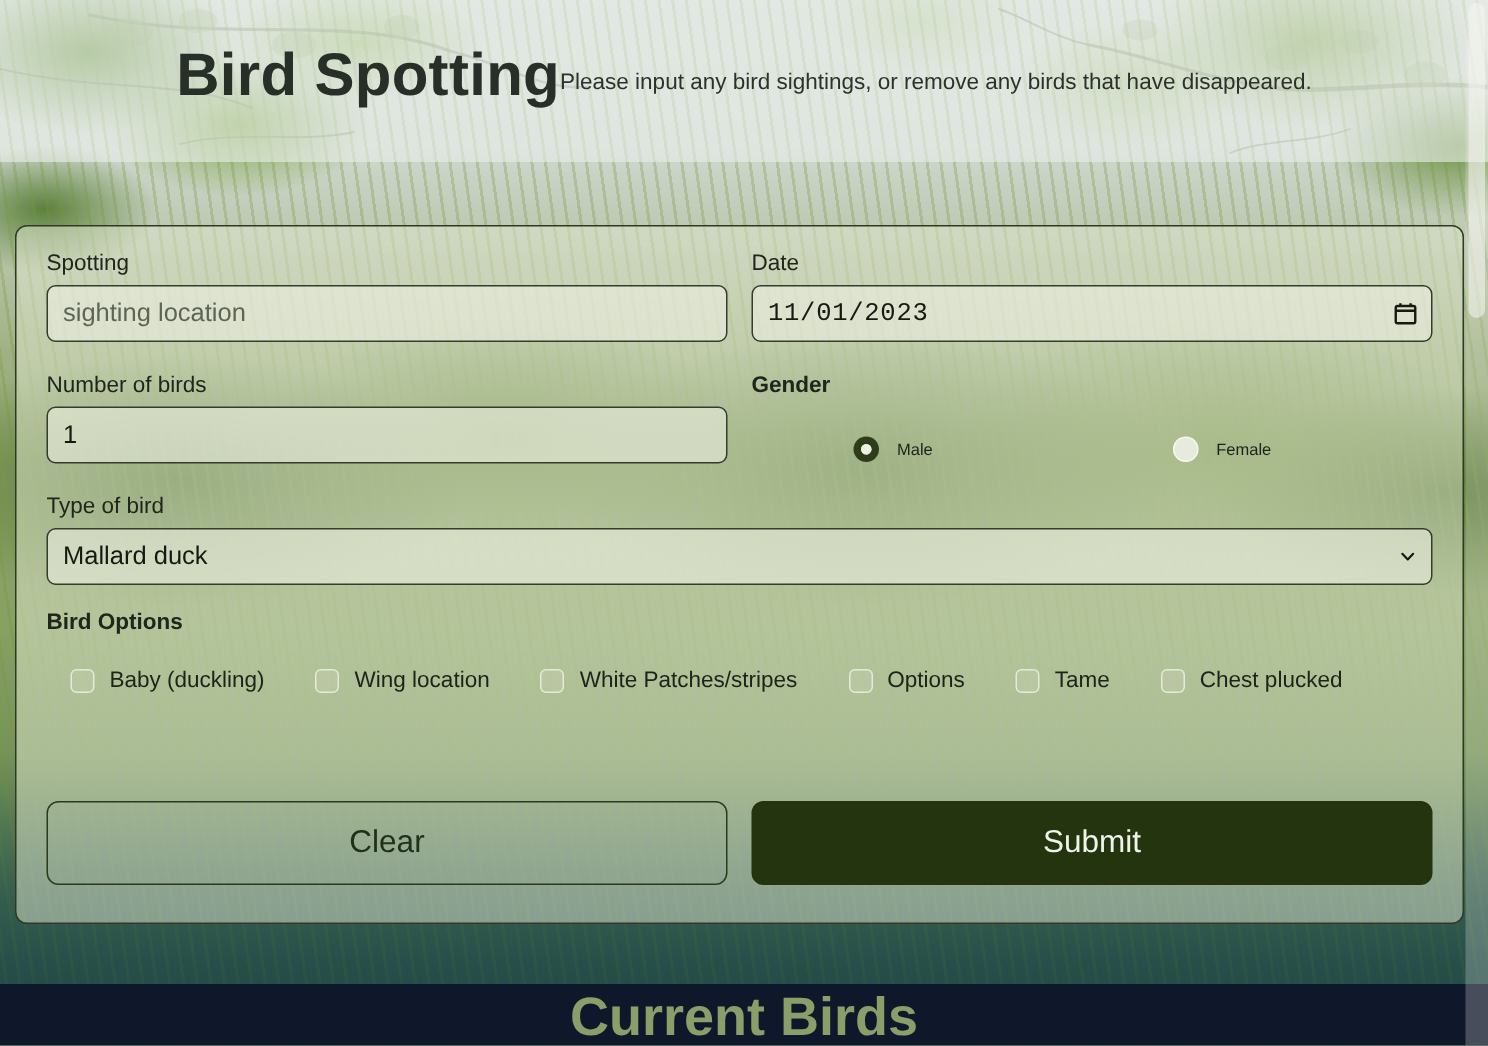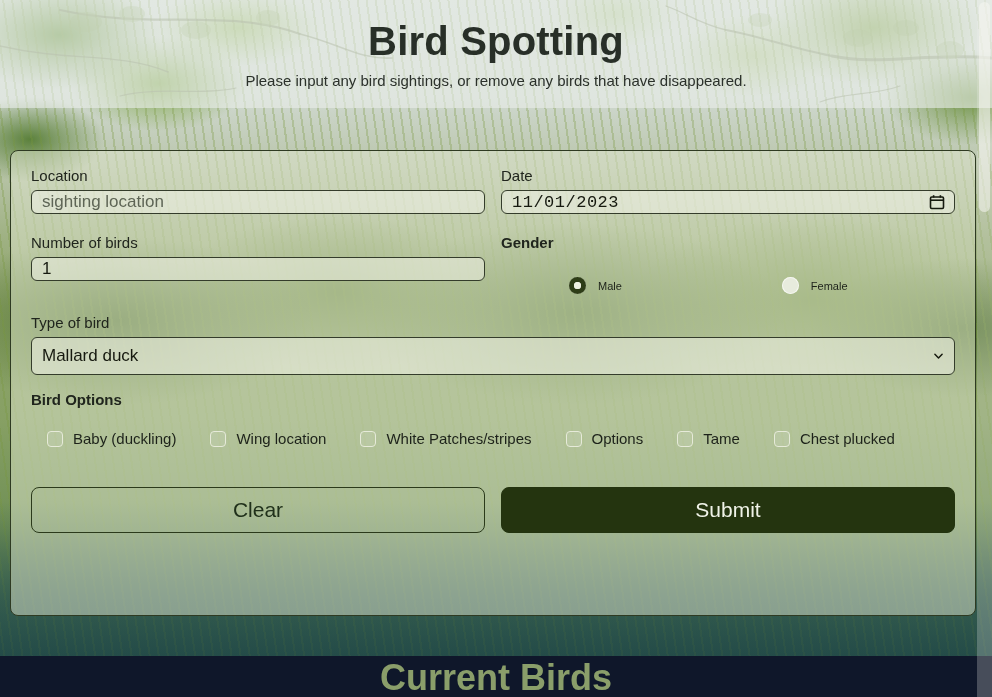--- a/index.html
+++ b/index.html
@@ -50,21 +50,21 @@
   }
   
   #bg-branches { position:absolute; inset:0; z-index:0; opacity:.55; }
 
   
   #header {
     position: absolute; left: 0; top: 0;
     width: 992px; height: 108px;
     z-index: 2;
     background: rgba(233,238,233,0.62);
-    display: flex; flex-direction: column;
+    display: flex; flex-direction: row;
     align-items: center; justify-content: center;
   }
   #page-title {
     font-size: 40px; font-weight: bold; color: #282f28;
     margin: 0 0 8px 0; letter-spacing: .2px;
   }
   #page-subtitle { font-size: 15px; color: #2b312b; margin: 0; }
 
   
   #form-card {
@@ -76,21 +76,21 @@
     background: rgba(225,231,209,0.50);
     padding: 16px 20px;
   }
   .field-label { font-size: 15px; color: #20251d; margin-bottom: 6px; display: block; }
   .field-label.bold { font-weight: bold; }
 
   .row { display: flex; gap: 16px; }
   .col { flex: 1 1 0; min-width: 0; }
 
   .txt-input {
-    width: 100%; height: 24px;
+    width: 100%; height: 38px;
     border: 1px solid #343c2b; border-radius: 6px;
     background: rgba(240,243,232,0.55);
     font-size: 17px; color: #16190f;
     padding: 4px 10px; outline: none;
     font-family: "Liberation Sans", sans-serif;
   }
   .txt-input::placeholder { color: #5e6555; }
   .txt-input.mono {
     font-family: "Liberation Mono", monospace;
     letter-spacing: .5px; font-size: 17px;
@@ -147,25 +147,26 @@
   .checkbox {
     width: 16px; height: 16px; flex: none;
     border: 1px solid #e6ead9; border-radius: 4px;
     background: rgba(255,255,255,0.10);
   }
   .check-label { font-size: 15px; color: #1d221a; white-space: nowrap; }
 
   
   .btn-row { display: flex; gap: 16px; margin-top: 40px; }
   .btn {
-    flex: 1 1 0; height: 46px;
+    flex: 1 1 0; height: 56px;
     border-radius: 8px; font-size: 21px;
     display: flex; align-items: center; justify-content: center;
     cursor: pointer; user-select: none;
     font-family: "Liberation Sans", sans-serif;
+    margin-top: 32px;
   }
   #clear-button {
     border: 1px solid #2b3a1b; background: transparent; color: #20301a;
   }
   #submit-button {
     border: 1px solid #23330f; background: #24340f; color: #f0f3e8;
   }
 
   
   #bottom-section {
@@ -221,21 +222,21 @@
 
 <div id="header">
   <h1 id="page-title">Bird Spotting</h1>
   <p id="page-subtitle">Please input any bird sightings, or remove any birds that have disappeared.</p>
 </div>
 
 <div id="form-card">
 
   <div class="row">
     <div class="col">
-      <label class="field-label">Location</label>
+      <label class="field-label">Spotting</label>
       <input class="txt-input" type="text" placeholder="sighting location" style="">
     </div>
     <div class="col">
       <label class="field-label">Date</label>
       <div class="date-wrap">
         <input class="txt-input mono" type="text" value="11/01/2023" style="">
         <svg class="cal-icon" viewBox="0 0 16 16">
           <rect x="1.5" y="3" width="13" height="11.5" rx="1.2" fill="none" stroke="currentColor" stroke-width="1.6"></rect>
           <line x1="1.5" y1="6.2" x2="14.5" y2="6.2" stroke="currentColor" stroke-width="1.6"></line>
           <line x1="4.6" y1="1.2" x2="4.6" y2="3.6" stroke="currentColor" stroke-width="1.6"></line>

